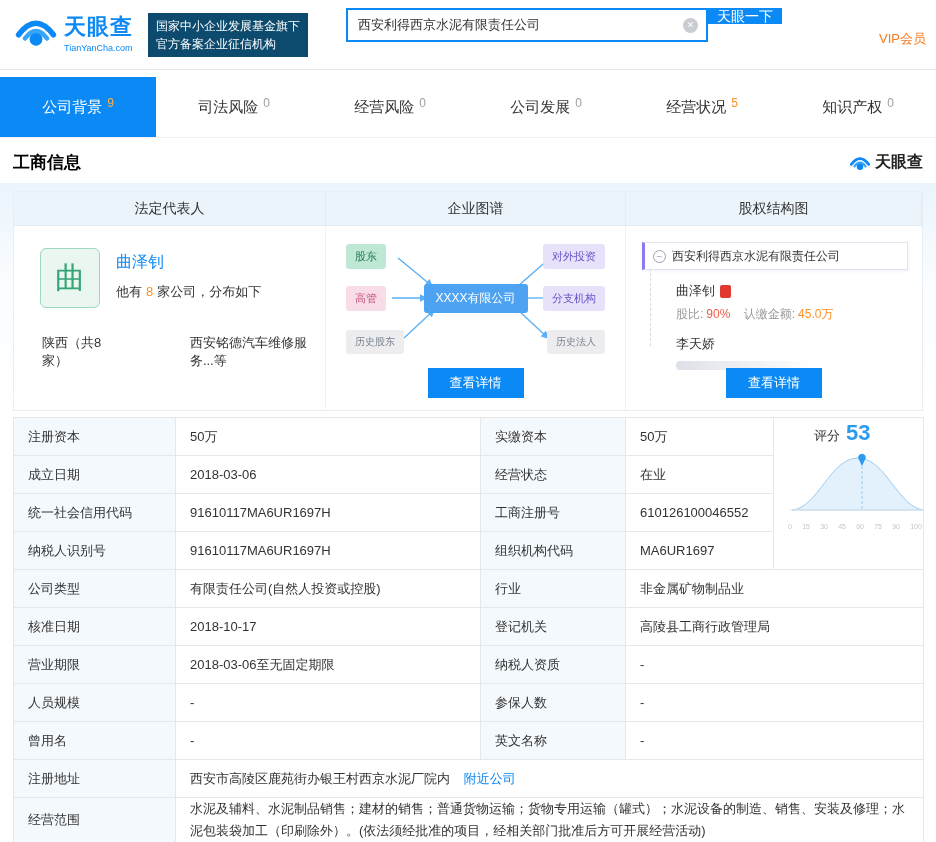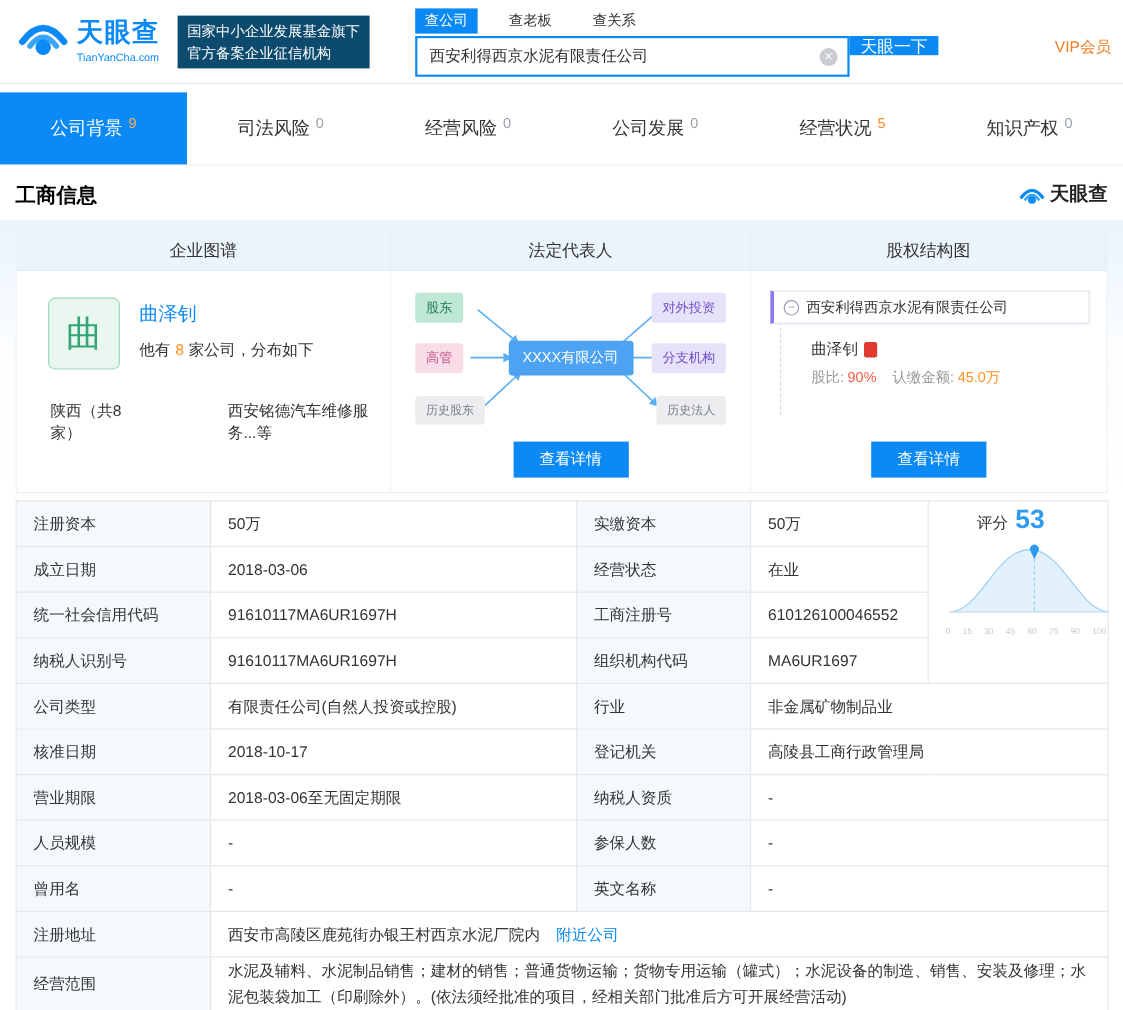--- a/index.html
+++ b/index.html
@@ -113,25 +113,20 @@
       <div class="brand-txt">
         <div class="brand-name">天眼查</div>
         <div class="brand-domain">TianYanCha.com</div>
       </div>
     </div>
     <div class="cert">
       <div>国家中小企业发展基金旗下</div>
       <div>官方备案企业征信机构</div>
     </div>
     <div class="search-wrap">
-      <div class="search-tabs">
-        <span class="search-tab active">查公司</span>
-        <span class="search-tab">查老板</span>
-        <span class="search-tab">查关系</span>
-      </div>
       <div class="search-row">
         <div class="search-box">
           <input type="text" value="西安利得西京水泥有限责任公司" style="">
           <span class="clear-ic"></span>
         </div>
         <button class="search-btn">天眼一下</button>
       </div>
     </div>
     <span class="vip">VIP会员</span>
   </div>
@@ -170,22 +165,22 @@
         <path d="M5 27 Q24 2 43 27" stroke="#0b89f5" fill="none" stroke-width="6" stroke-linecap="round"></path>
         <path d="M12 31 Q24 15 36 31" stroke="#3aa5f7" fill="none" stroke-width="5" stroke-linecap="round"></path>
         <circle cx="24" cy="32" r="7" fill="#0b89f5"></circle>
       </svg>
       <span>天眼查</span>
     </div>
   </div>
 
   <div class="cards-outer">
     <div class="cards">
+      <div class="card-hd">法定代表人</div>
       <div class="card-hd">企业图谱</div>
-      <div class="card-hd">法定代表人</div>
       <div class="card-hd">股权结构图</div>
 
       <div class="card-bd">
         <div class="legal-top">
           <div class="avatar">曲</div>
           <div class="legal-info">
             <div class="legal-name">曲泽钊</div>
             <div class="legal-desc">
               <span>他有</span><span class="num">8</span><span>家公司，分布如下</span>
             </div>
@@ -232,20 +227,26 @@
           <div class="eq-holder">
             <div class="eq-hname">
               <span>曲泽钊</span>
               <span class="seal-ic"></span>
             </div>
             <div class="eq-detail">
               <span>股比:</span><span class="ratio">90%</span>
               <span>认缴金额:</span><span class="amount">45.0万</span>
             </div>
           </div>
+          <div class="eq-holder">
+            <div class="eq-hname">
+              <span>李天娇</span>
+            </div>
+            <div class="fade-line"></div>
+          </div>
         </div>
         <button class="detail-btn">查看详情</button>
       </div>
     </div>
   </div>
 
   <table class="info">
     <colgroup>
         <col style="width:162px">
         <col style="width:305px">

